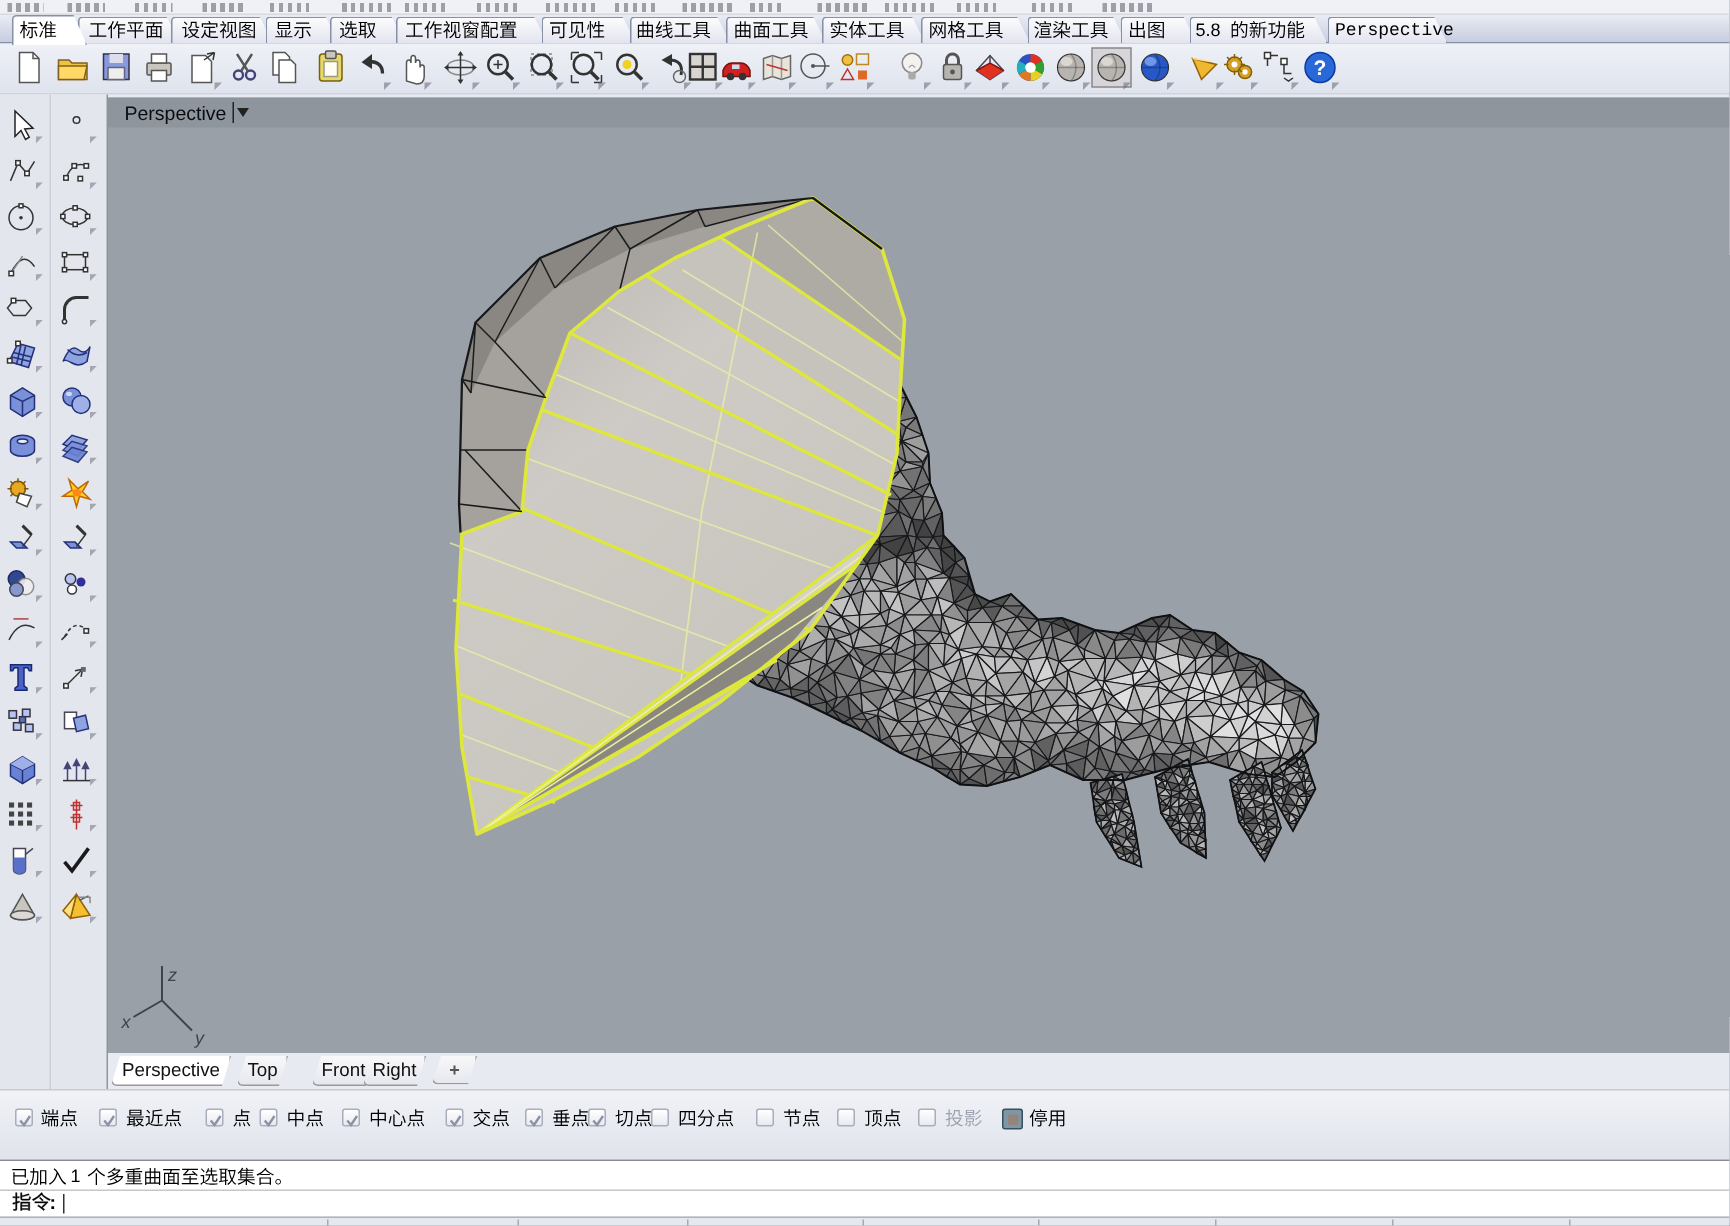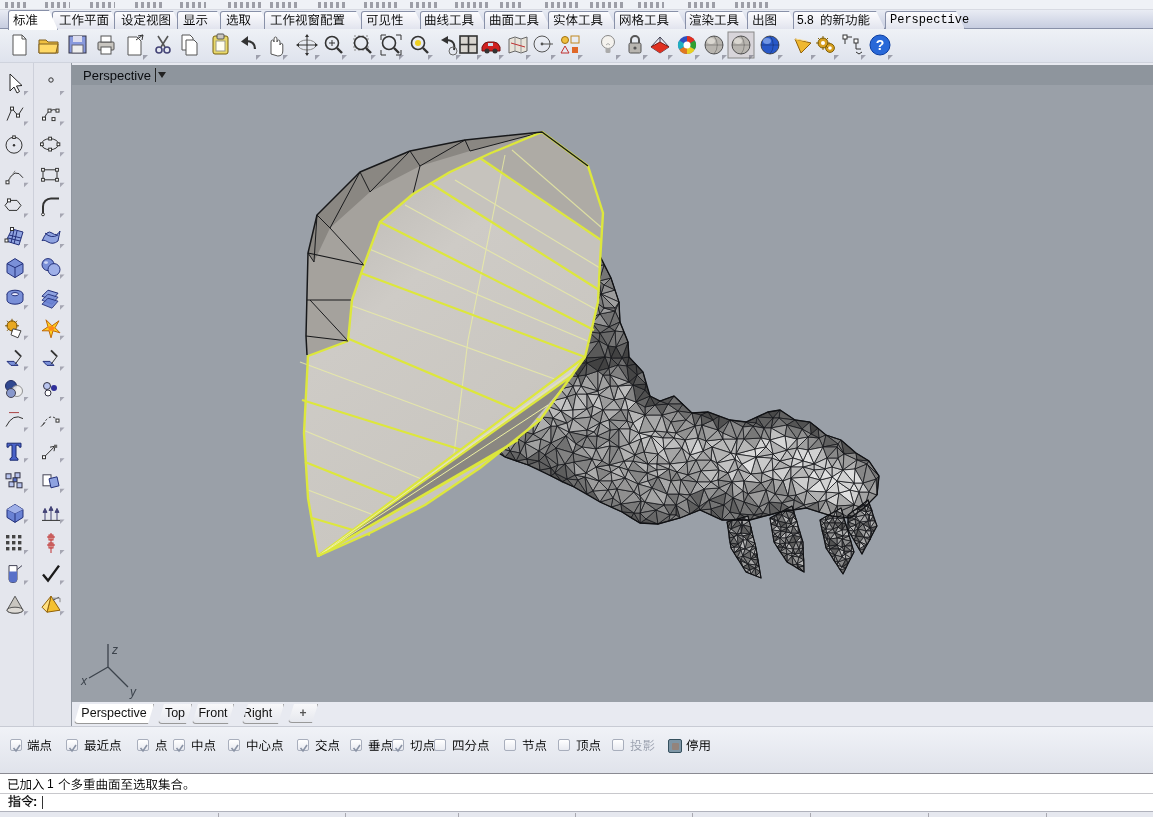--- a/index.html
+++ b/index.html
@@ -1716,22 +1716,22 @@
       </g>
     </svg>
   <div class="abs" style="left:11px;top:3px;font-size:13px;color:#0a0c10">Perspective</div>
   <div class="abs" style="left:83px;top:3px;width:1px;height:14px;background:#222"></div>
   <div class="abs" style="left:86px;top:7px;width:0;height:0;border-left:4.5px solid transparent;border-right:4.5px solid transparent;border-top:6px solid #222"></div>
 </div>
 <div class="abs" style="left:72px;top:702px;width:1081px;height:24px;background:#e8eaf1"></div>
 <div class="abs" style="left:0;top:704px;width:1153px;height:24px;background:transparent">
     <div style="position:absolute;left:74px;top:0;width:80px;height:20px;background:#fff;border:1px solid #999;border-top:none;border-radius:0 0 4px 4px;clip-path:polygon(6px 0,100% 0,calc(100% - 6px) 100%,0 100%);text-align:center;font-size:12.5px;line-height:19px;color:#111;z-index:2">Perspective</div>
     <div style="position:absolute;left:158px;top:0;width:34px;height:20px;background:linear-gradient(#f8f8fa,#e6e8ee);border:1px solid #999;border-top:none;border-radius:0 0 4px 4px;clip-path:polygon(6px 0,100% 0,calc(100% - 6px) 100%,0 100%);text-align:center;font-size:12.5px;line-height:19px;color:#111;z-index:1">Top</div>
-    <div style="position:absolute;left:192px;top:0;width:42px;height:20px;background:linear-gradient(#f8f8fa,#e6e8ee);border:1px solid #999;border-top:none;border-radius:0 0 4px 4px;clip-path:polygon(6px 0,100% 0,calc(100% - 6px) 100%,0 100%);text-align:center;font-size:12.5px;line-height:19px;color:#111;z-index:1">Front</div>
-    <div style="position:absolute;left:242px;top:0;width:42px;height:20px;background:linear-gradient(#f8f8fa,#e6e8ee);border:1px solid #999;border-top:none;border-radius:0 0 4px 4px;clip-path:polygon(6px 0,100% 0,calc(100% - 6px) 100%,0 100%);text-align:left;font-size:12.5px;line-height:19px;color:#111;z-index:1">Right</div>
+    <div style="position:absolute;left:208px;top:0;width:42px;height:20px;background:linear-gradient(#f8f8fa,#e6e8ee);border:1px solid #999;border-top:none;border-radius:0 0 4px 4px;clip-path:polygon(6px 0,100% 0,calc(100% - 6px) 100%,0 100%);text-align:center;font-size:12.5px;line-height:19px;color:#111;z-index:1">Front</div>
+    <div style="position:absolute;left:242px;top:0;width:42px;height:20px;background:linear-gradient(#f8f8fa,#e6e8ee);border:1px solid #999;border-top:none;border-radius:0 0 4px 4px;clip-path:polygon(6px 0,100% 0,calc(100% - 6px) 100%,0 100%);text-align:center;font-size:12.5px;line-height:19px;color:#111;z-index:1">Right</div>
     <div style="position:absolute;left:288px;top:0;width:30px;height:19px;background:linear-gradient(#f8f8fa,#e6e8ee);border:1px solid #999;border-top:none;border-radius:0 0 4px 4px;clip-path:polygon(6px 0,100% 0,calc(100% - 6px) 100%,0 100%);text-align:center;font-size:12px;line-height:18px;color:#555;z-index:1;font-weight:bold">+</div>
   </div>
 <div class="abs" style="left:0;top:726px;width:1153px;height:47px;background:linear-gradient(#f0f2f7,#e0e3eb);border-top:1px solid #c8cbd4">
     <div style="position:absolute;left:10px;top:12px;width:12px;height:12px;background:linear-gradient(#fff,#e8eaf0);border:1px solid #a8aebc;border-radius:2px"><svg width="12" height="12">
         <path d="M2.5,6 l2.5,3 4,-6" fill="none" stroke="#8a93a5" stroke-width="1.6"></path>
       </svg></div>
     <div style="position:absolute;left:66px;top:12px;width:12px;height:12px;background:linear-gradient(#fff,#e8eaf0);border:1px solid #a8aebc;border-radius:2px"><svg width="12" height="12">
         <path d="M2.5,6 l2.5,3 4,-6" fill="none" stroke="#8a93a5" stroke-width="1.6"></path>
       </svg></div>
     <div style="position:absolute;left:137px;top:12px;width:12px;height:12px;background:linear-gradient(#fff,#e8eaf0);border:1px solid #a8aebc;border-radius:2px"><svg width="12" height="12">

